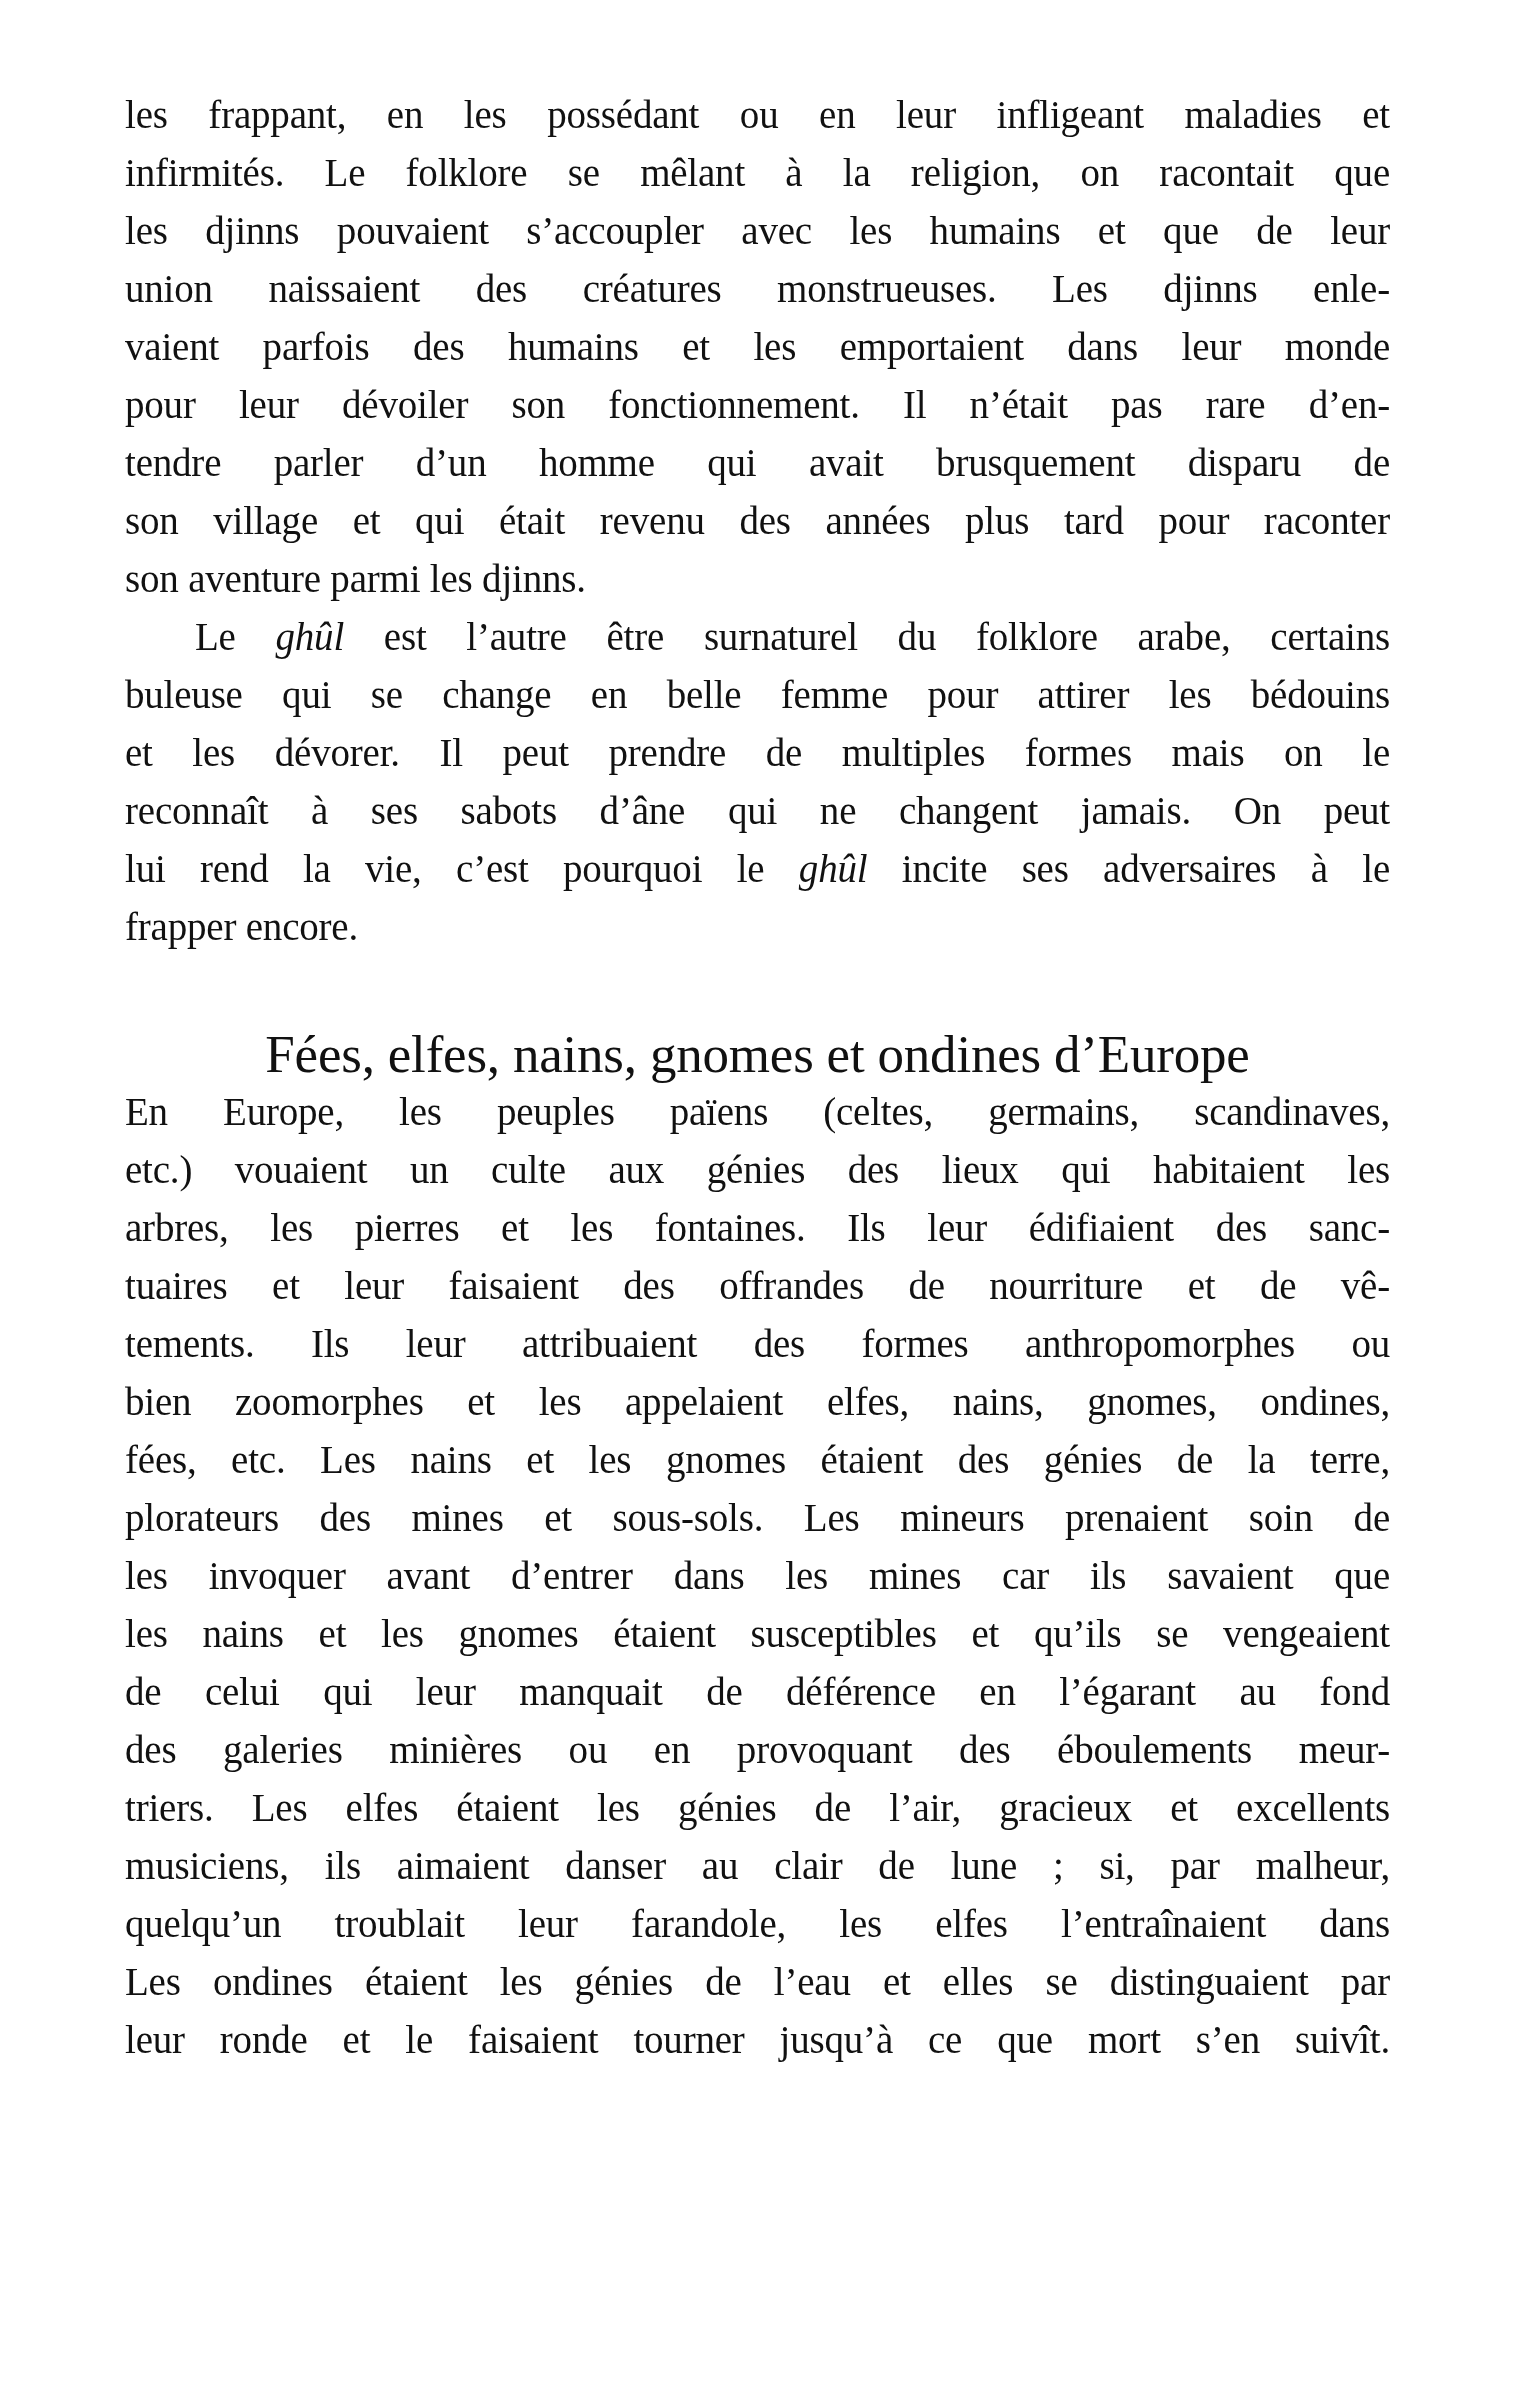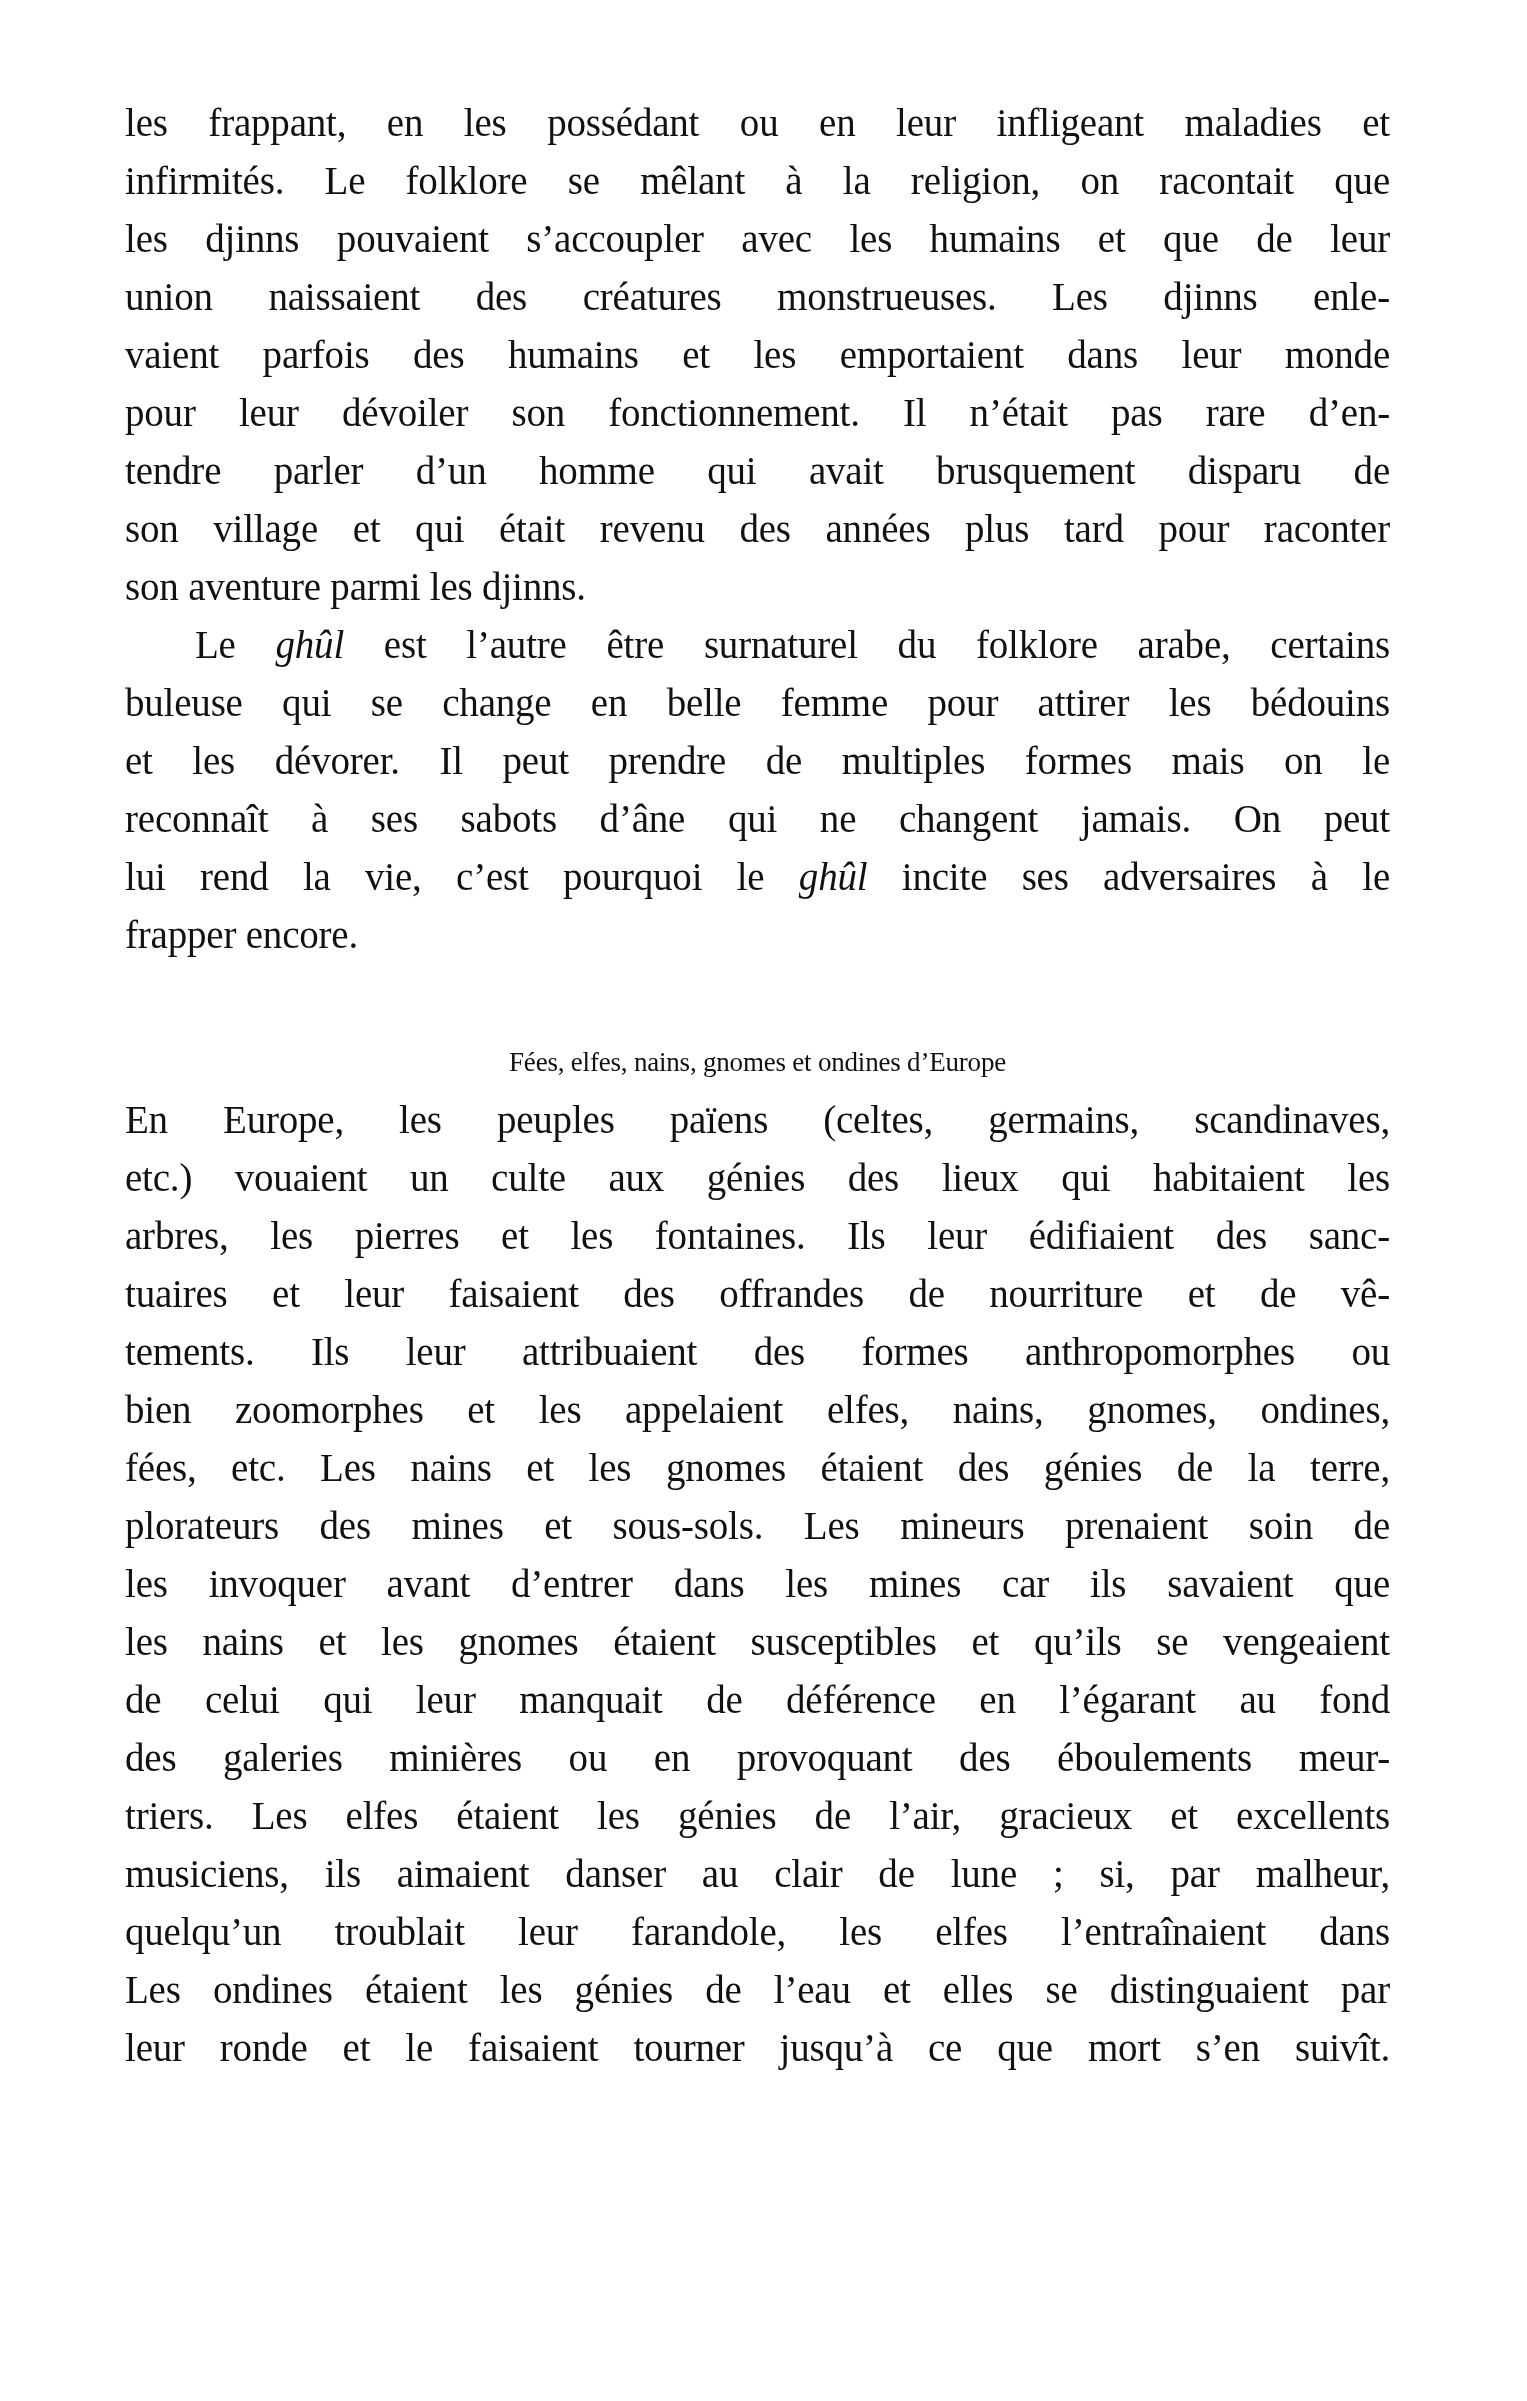--- a/index.html
+++ b/index.html
@@ -11,21 +11,21 @@
       width: 1527px;
       height: 2401px;
       position: relative;
       overflow: hidden;
       font-family: "Liberation Serif", "DejaVu Serif", serif;
       color: #111111;
     }
     .page {
       position: absolute;
       left: 125px;
-      top: 94px;
+      top: 86px;
       width: 1265px;
     }
     .line {
       display: block;
       font-size: 39px;
       line-height: 58px;
       height: 58px;
       text-align: justify;
       text-align-last: justify;
       white-space: nowrap;
@@ -38,21 +38,21 @@
     }
     .line.indent {
       padding-left: 70px;
     }
     .line span.it {
       font-style: italic;
     }
     .heading {
       display: block;
       text-align: center;
-      font-size: 27px;
+      font-size: 53px;
       line-height: 57px;
       height: 57px;
       margin-top: 70px;
       letter-spacing: -0.2px;
     }
   </style>
 </head>
 <body>
 
 <div class="page">

